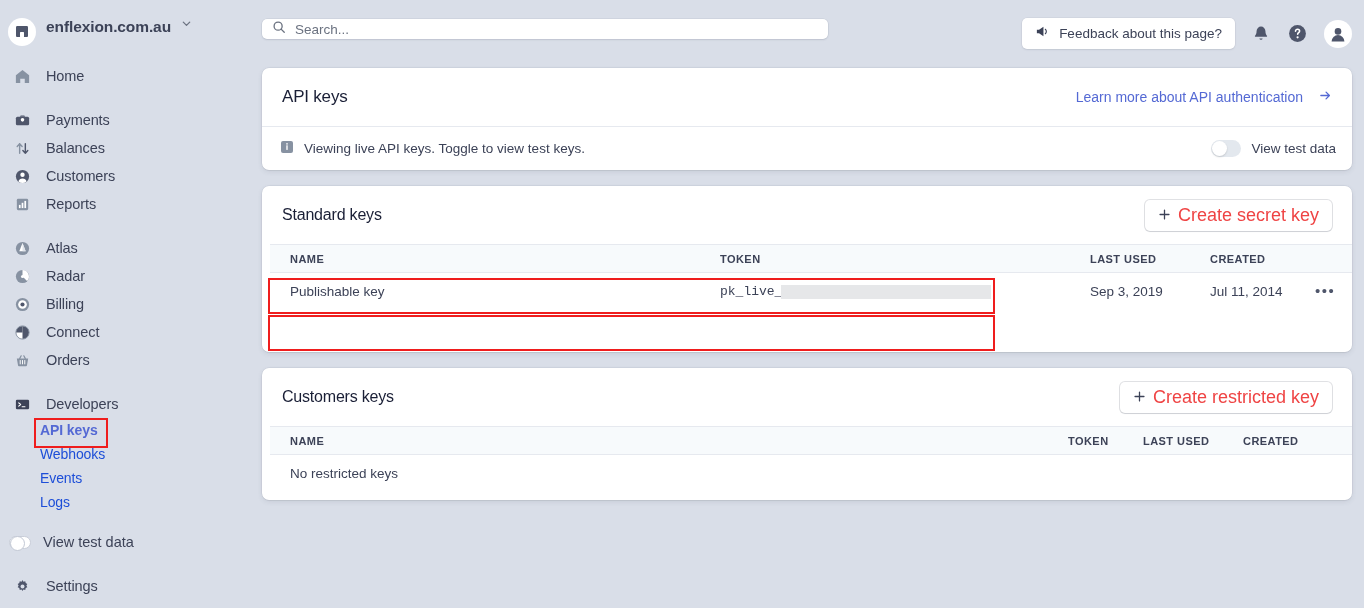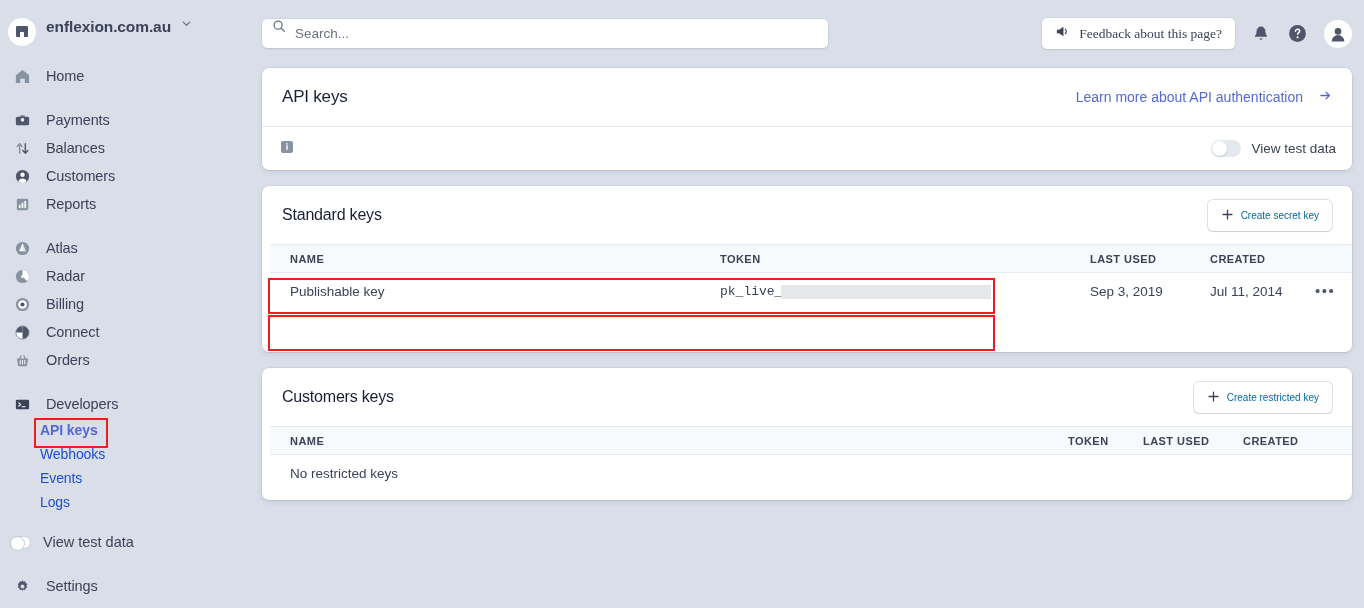--- a/index.html
+++ b/index.html
@@ -82,35 +82,35 @@
   
   #main {
     position: absolute; left: 260px; top: 0;
     width: 1104px; height: 608px;
   }
   .topbar {
     position: relative; height: 60px; width: 1104px;
   }
   .search-wrap {
     position: absolute; left: 2px; top: 19px;
-    width: 566px; height: 29px;
+    width: 566px; height: 20px;
     background: #ffffff; border-radius: 5px;
     box-shadow: 0 1px 2px rgba(60,66,87,0.12), 0 0 0 0.5px rgba(60,66,87,0.10);
-    display: flex; padding: 0 10px; gap: 9px;
+    display: flex; align-items: center; padding: 0 10px; gap: 9px;
   }
   .search-input {
     border: none; outline: none; background: transparent;
     font-family: "Liberation Sans", sans-serif;
     font-size: 13.5px; color: #3c4257; width: 100%;
   }
   .search-input::placeholder { color: #6b7280; }
 
   .top-right {
     position: absolute; right: 12px; top: 18px;
-    display: flex; align-items: center; gap: 16px; font-family: Liberation Serif, serif;
+    display: flex; align-items: center; gap: 16px;
   }
   .feedback-btn {
     display: flex; align-items: center; gap: 9px;
     height: 31px; padding: 0 13px;
     background: #ffffff; border-radius: 5px;
     box-shadow: 0 1px 2px rgba(60,66,87,0.10), 0 0 0 0.5px rgba(60,66,87,0.08);
     cursor: pointer;
   }
   .feedback-btn .lbl { font-size: 13.5px; color: #3c4257; }
   .icon-btn { cursor: pointer; display: flex; align-items: center; justify-content:center; }
@@ -159,21 +159,21 @@
     width: 15px; height: 15px; border-radius: 50%; background: #ffffff;
     box-shadow: 0 1px 2px rgba(0,0,0,0.15);
   }
   .banner-right .lbl { font-size: 13.5px; color: #3c4257; }
 
   .btn-outline {
     display: flex; align-items: center; gap: 7px;
     height: 31px; padding: 0 13px;
     background: #ffffff; border-radius: 5px;
     box-shadow: 0 1px 1px rgba(60,66,87,0.10), 0 0 0 1px rgba(60,66,87,0.16);
-    font-size: 10px; color: #0369a1; cursor: pointer;
+    font-size: 18px; color: #ef4444; cursor: pointer;
   }
 
   table.keys { width: 100%; border-collapse: collapse; table-layout: fixed; margin-left: 8px; }
   table.keys thead th {
     background: #f7fafc;
     border-top: 1px solid #e6e9ef;
     border-bottom: 1px solid #e6e9ef;
     height: 28px;
     font-size: 11px; font-weight: 600; letter-spacing: 0.45px;
     color: #3c4257; text-align: left;
@@ -452,20 +452,21 @@
     </div>
     <div class="banner">
       <span class="banner-left">
         <span>
           <svg width="14" height="14" viewBox="0 0 14 14">
               <rect x="1" y="1" width="12" height="12" rx="2" fill="#8792a2"></rect>
               <rect x="6.3" y="5.3" width="1.4" height="4.6" fill="#ffffff"></rect>
               <rect x="6.3" y="3.1" width="1.4" height="1.5" fill="#ffffff"></rect>
             </svg>
         </span>
+        <span class="banner-text">Viewing live API keys. Toggle to view test keys.</span>
       </span>
       <span class="banner-right">
         <span class="toggle-pill-lg"></span>
         <span class="lbl">View test data</span>
       </span>
     </div>
   </div>
 
   <div class="card" id="card-standard">
     <div class="card-head">

